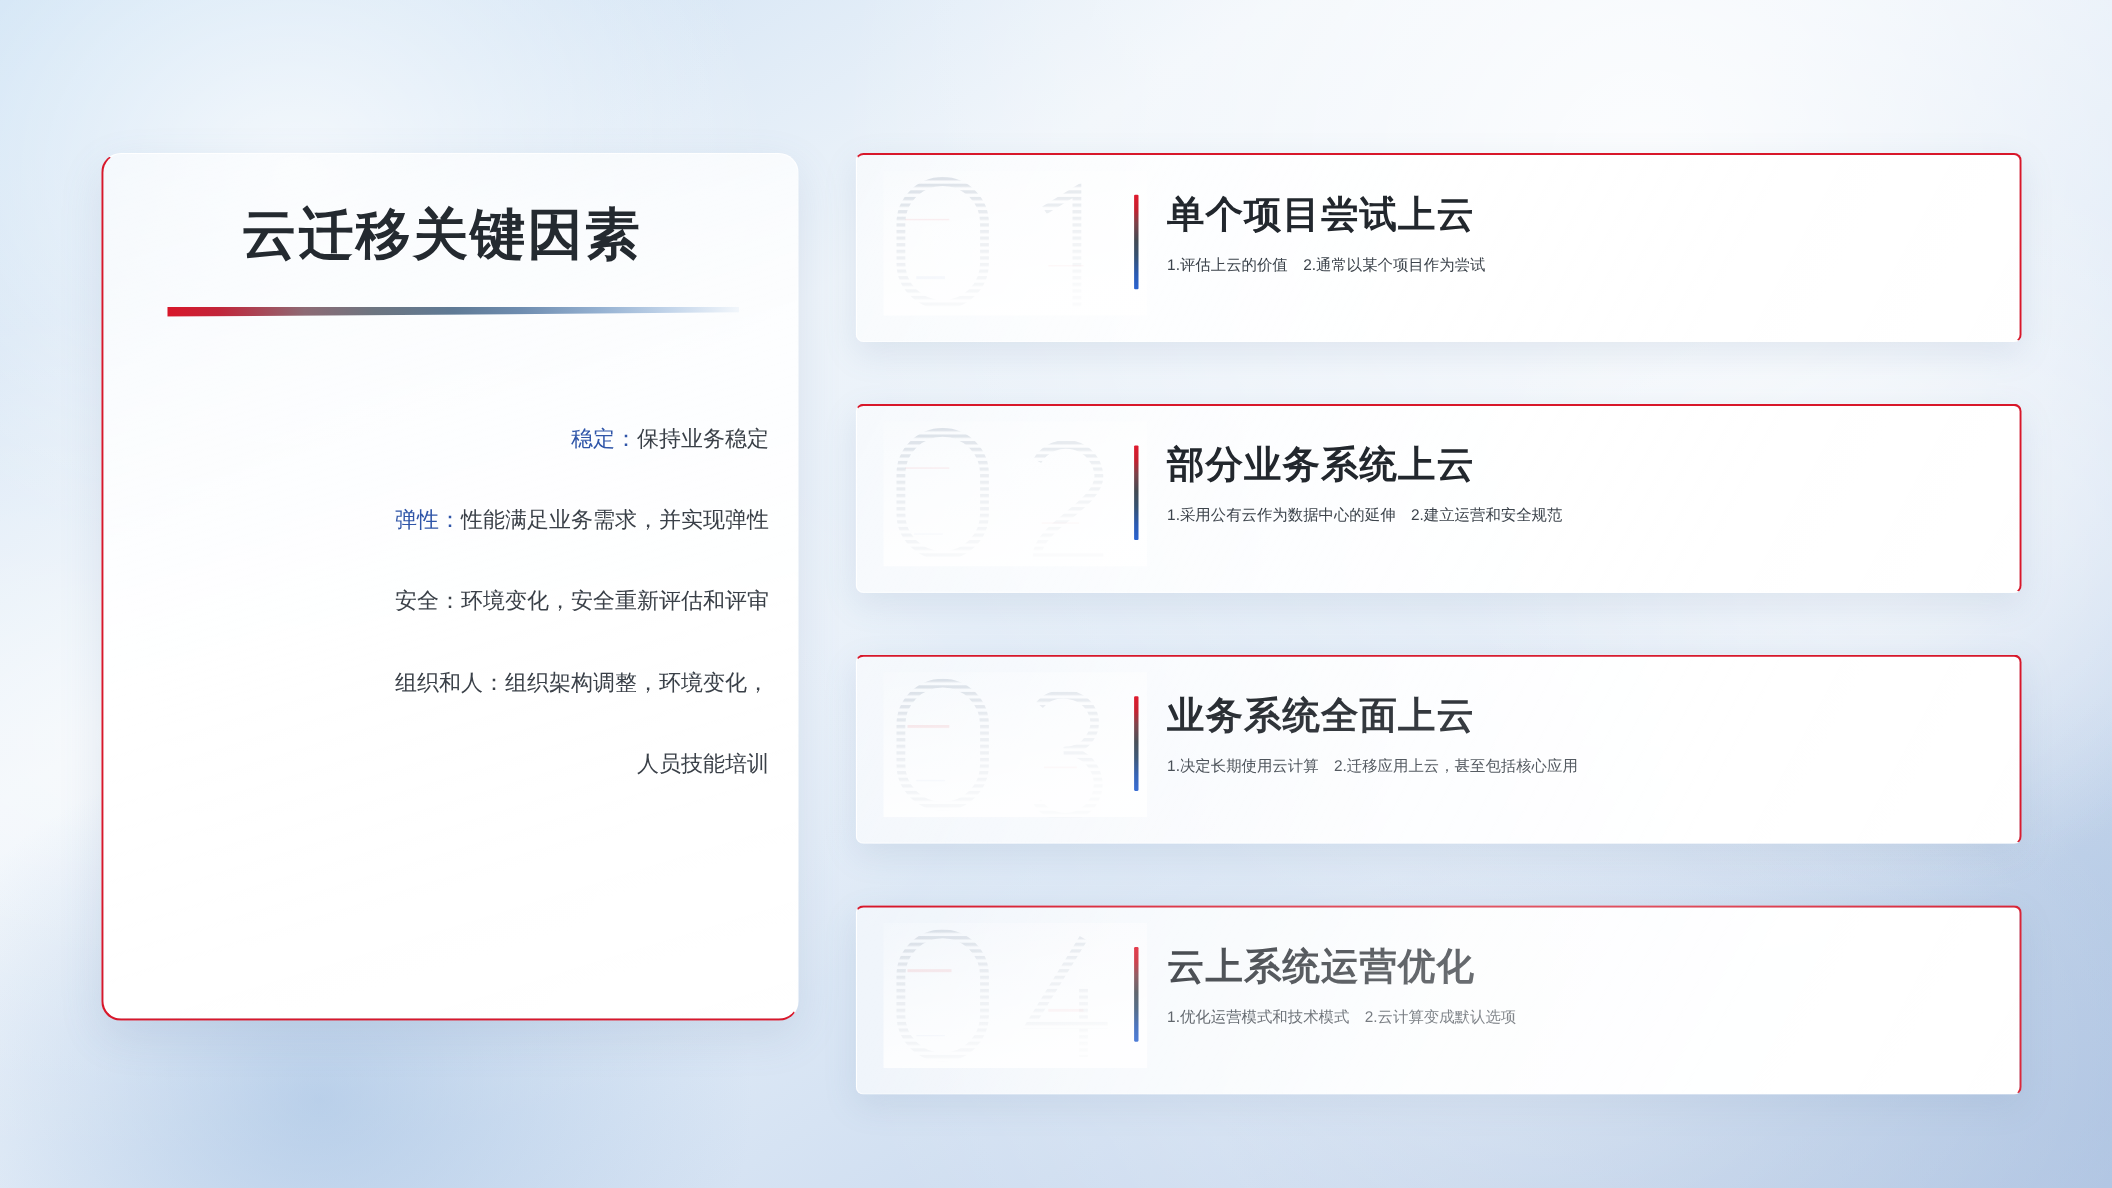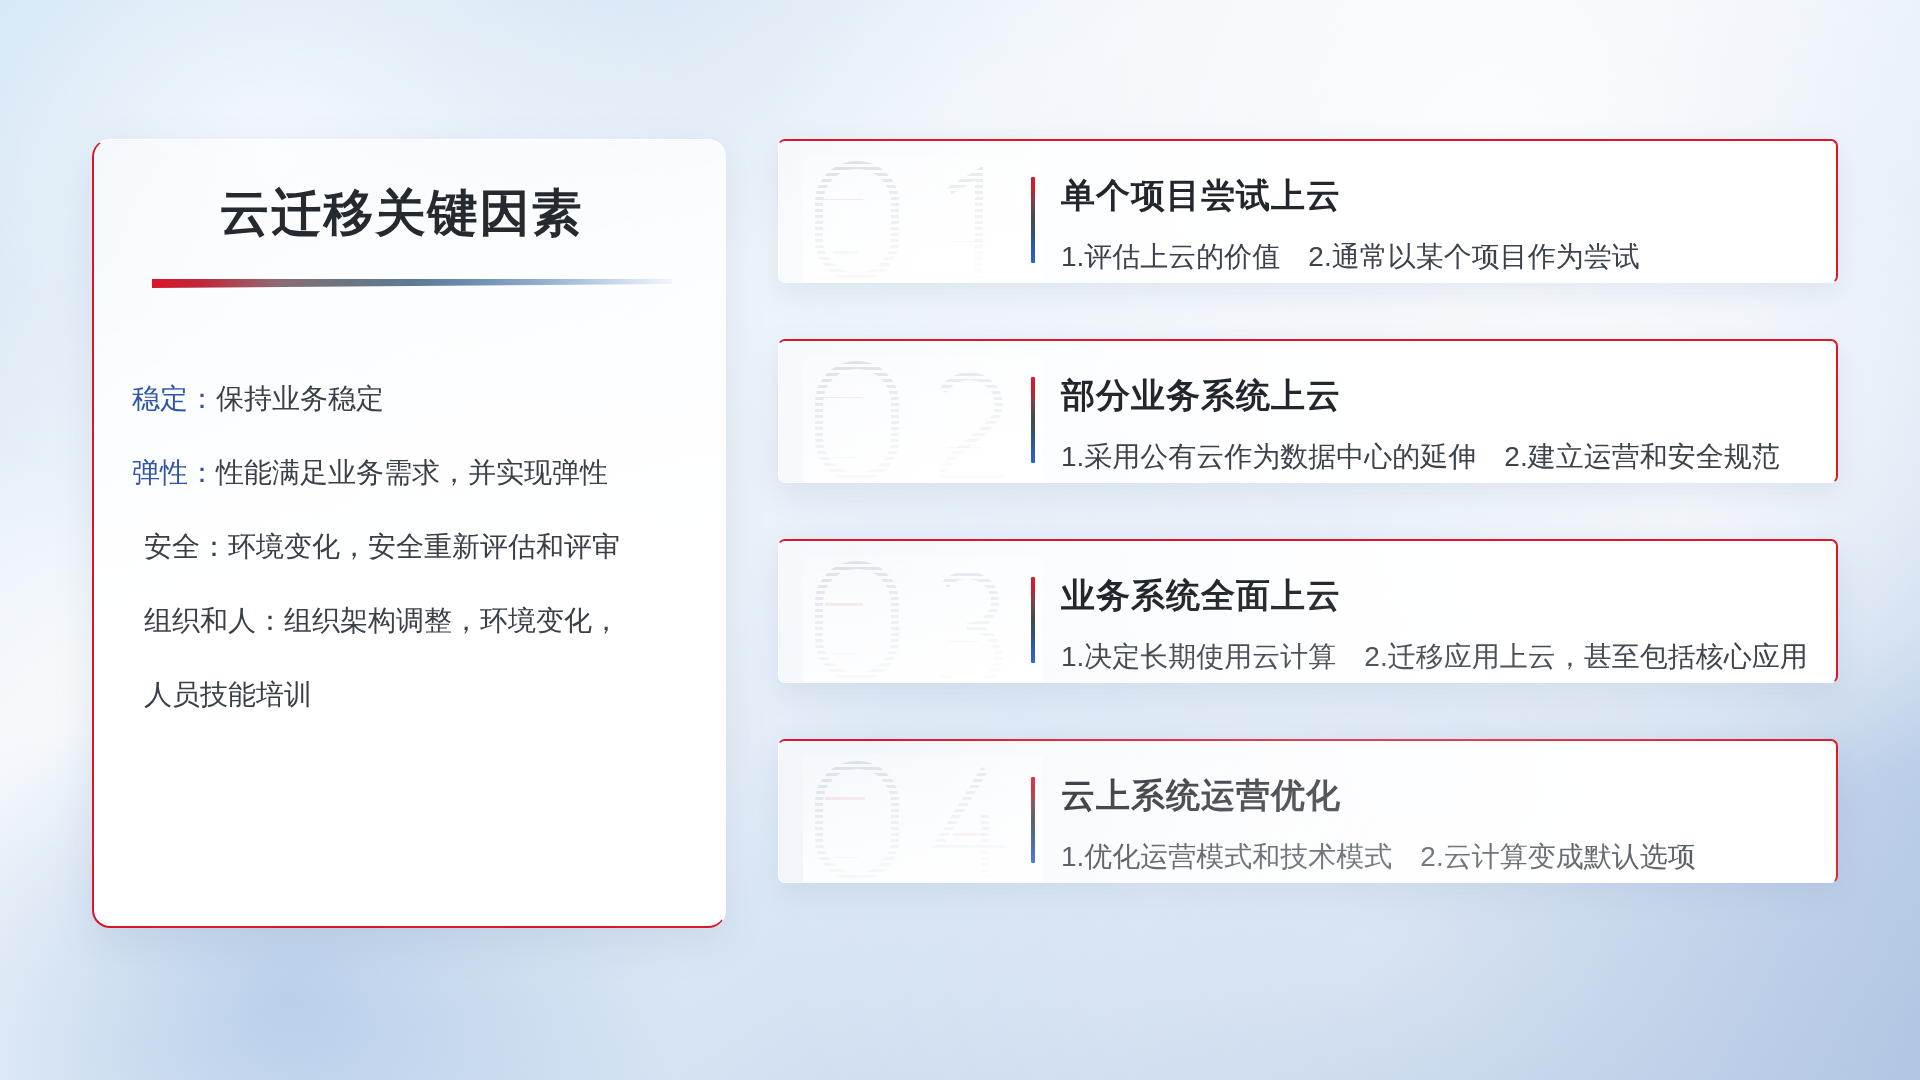--- a/index.html
+++ b/index.html
@@ -116,40 +116,41 @@
     clip-path: polygon(0 0, 100% 0, 100% 55%, 0 100%);
   }
 
   #factor-list {
     position: absolute;
     left: 38px;
     top: 222px;
     right: 26px;
   }
   .factor-row {
-    font-size: 28px;
+    font-size: 20px;
     line-height: 74px;
     color: #3a4048;
     white-space: nowrap;
+    text-align: right;
   }
   .factor-label { color: #2f55a8; }
   .factor-label.plain { color: #3a4048; margin-left: 12px; }
   .factor-text { color: #3a4048; }
 
   
   #cards {
     position: absolute;
     left: 778px;
     top: 139px;
     width: 1060px;
   }
 
   .card {
     position: relative;
-    height: 144px;
+    height: 172px;
     margin-bottom: 56px;
     border-radius: 7px;
     background: linear-gradient(118deg,
         rgba(255,255,255,0.55) 0%,
         rgba(255,255,255,0.78) 22%,
         rgba(255,255,255,0.93) 48%,
         rgba(255,255,255,0.99) 74%,
         rgba(255,255,255,1) 100%);
     border-top: 2px solid #d8172a;
     border-right: 2px solid #d8172a;
@@ -195,22 +196,22 @@
   }
   .card-title {
     font-size: 34px;
     font-weight: bold;
     color: #22272d;
     letter-spacing: 1px;
     line-height: 48px;
     white-space: nowrap;
   }
   .card-desc {
-    margin-top: 23px;
-    font-size: 28px;
+    margin-top: 6px;
+    font-size: 14px;
     color: #3c434b;
     line-height: 30px;
     white-space: nowrap;
   }
 </style>
 </head>
 <body>
 
 <div id="slide">
   <div class="blob-a"></div>

